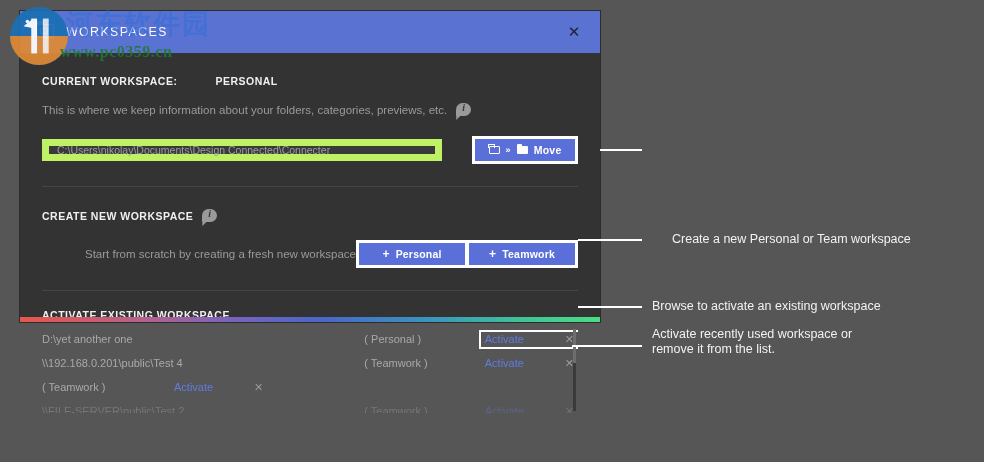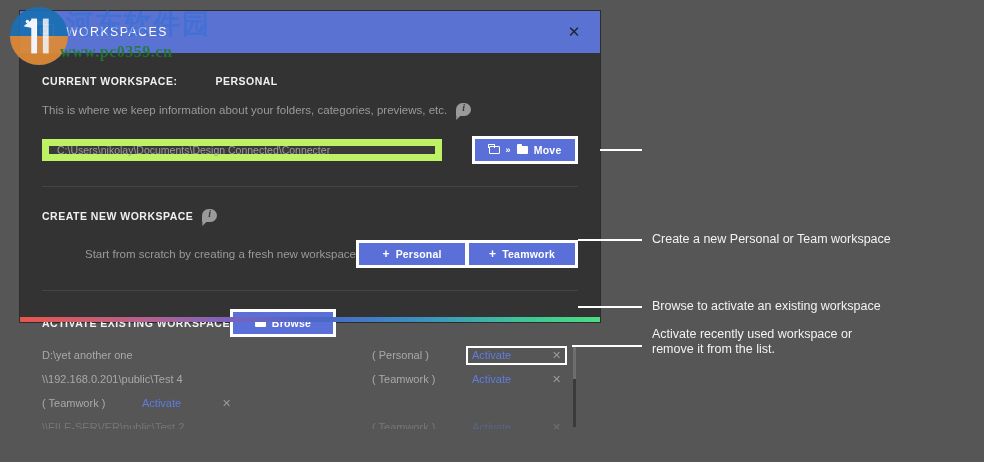--- a/index.html
+++ b/index.html
@@ -112,21 +112,21 @@
     background: #3a3a3a; border: 7px solid #bef264;
     height: 22px; color: #9e9e9e; font-size: 10.5px;
     padding: 0 8px; display: flex; align-items: center;
     font-family: "Liberation Sans", sans-serif; width: 400px;
   }
 
   
   .ws-list { position: relative; margin-top: 6px; height: 86px; overflow: hidden; }
   .ws-row {
     display: flex; align-items: center; height: 24px;
-    font-size: 11px; color: #a9a9a9;
+    font-size: 11px; color: #a9a9a9; gap: 32px;
   }
   .ws-path { width: 330px; white-space: nowrap; overflow: hidden; }
   .ws-type { width: 96px; color: #a9a9a9; }
   .ws-act { color: #5f7ce0; font-size: 11px; cursor: pointer; width: 54px; }
   .ws-x { color: #9a9a9a; font-size: 11px; cursor: pointer; }
   .row-hl { outline: 2px solid #ffffff; }
 
   .scroll-track {
     position: absolute; right: 2px; top: 2px; width: 3px; height: 82px;
     background: #3a3a3a;
@@ -232,26 +232,20 @@
           </button>
         </div>
       </div>
 
       <div style="height:22px"></div>
       <hr class="div">
 
       <div style="height:18px"></div>
       <div style="display:flex;align-items:center;justify-content:flex-start">
         <span class="sec-head">ACTIVATE EXISTING WORKSPACE</span>
-        <div class="hl">
-          <button class="btn" style="width:100px">
-            <span class="folder-solid"></span>
-            <span>Browse</span>
-          </button>
-        </div>
       </div>
 
       <div class="ws-list">
         <div class="ws-row">
           <span class="ws-path">D:\yet another one</span>
           <span class="ws-type">( Personal )</span>
           <span class="row-hl" style="display:flex;align-items:center;gap:26px;padding:1px 4px">
             <span class="ws-act">Activate</span>
             <span class="ws-x">✕</span>
           </span>
@@ -284,21 +278,21 @@
       </div>
 
     </div>
 
     <div class="gradient-bar"></div>
   </div>
 
   <div class="lead" style="left:600px; top:149px; width:42px;"></div>
 
   <div class="lead" style="left:578px; top:239px; width:64px;"></div>
-  <div class="anno" style="left:652px; top:232px;">Create a new Personal or Team workspace</div>
+  <div class="anno" style="left:672px; top:232px;">Create a new Personal or Team workspace</div>
 
   <div class="lead" style="left:578px; top:306px; width:64px;"></div>
   <div class="anno" style="left:652px; top:299px;">Browse to activate an existing workspace</div>
 
   <div class="lead" style="left:572px; top:345px; width:70px;"></div>
   <div class="anno" style="left:652px; top:342px;">remove it from the list.</div>
   <div class="anno" style="left:652px; top:327px;">Activate recently used workspace or</div>
 
   <svg class="wm-logo" viewBox="0 0 64 64">
     <circle cx="32" cy="32" r="30" fill="#1a6fb5"></circle>

